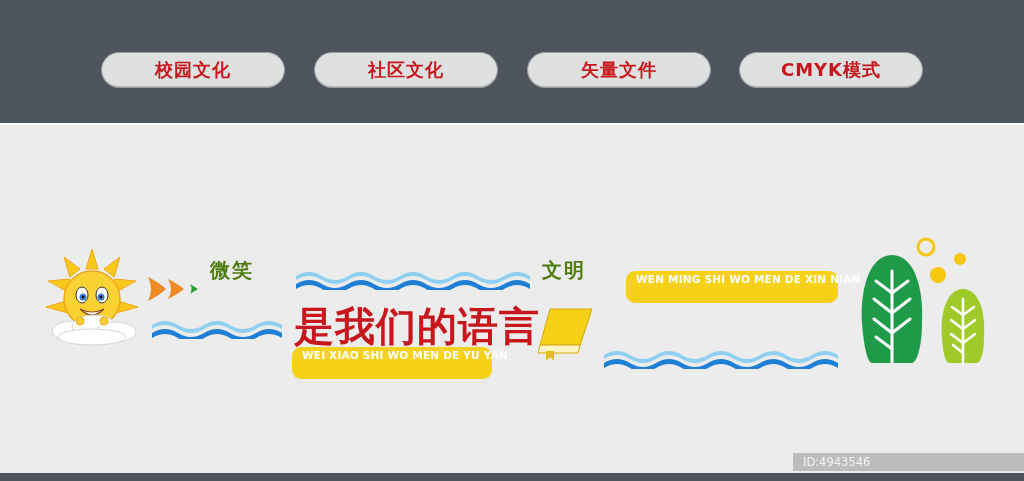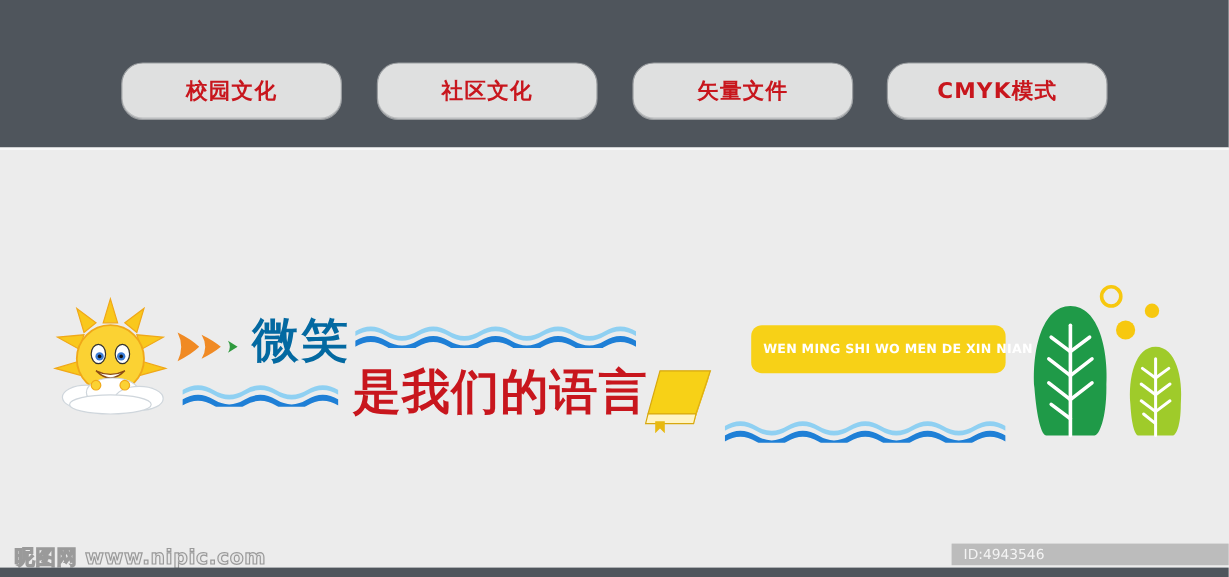--- a/index.html
+++ b/index.html
@@ -1,24 +1,24 @@
 <!DOCTYPE html>
 <html><head>
 <meta charset="utf-8">
 <style>
   html, body { margin:0; padding:0; }
   body { width:1024px; height:481px; overflow:hidden; position:relative; background:#ececec; font-family:"DejaVu Sans", sans-serif; }
   .topbar { position:absolute; left:0; top:0; width:1024px; height:123px; background:#4f555c; }
-  .tabbtn { position:absolute; top:52px; height:48px; width:184px; border-radius:18px; background:#dfe0e0; border:1px solid #9a9da0; box-shadow: inset 0 -1px 0 #b9bbbd; display:flex; align-items:center; justify-content:center; color:#c8161d; font-weight:bold; font-size:18px; letter-spacing:1px; cursor:pointer; box-sizing:border-box; }
+  .tabbtn { position:absolute; top:52px; height:36px; width:184px; border-radius:18px; background:#dfe0e0; border:1px solid #9a9da0; box-shadow: inset 0 -1px 0 #b9bbbd; display:flex; align-items:center; justify-content:center; color:#c8161d; font-weight:bold; font-size:18px; letter-spacing:1px; cursor:pointer; box-sizing:border-box; }
   .canvas { position:absolute; left:0; top:123px; width:1024px; height:350px; background:#ececec; border-top:2px solid #f7f7f7; }
   .bottombar { position:absolute; left:0; top:473px; width:1024px; height:8px; background:#4f555c; }
   .abs { position:absolute; }
-  .green-title { color:#0369a1; font-weight:bold; font-size:39px; letter-spacing:2px; }
+  .green-title { color:#4d7c0f; font-weight:bold; font-size:20px; letter-spacing:2px; }
   .red-slogan { color:#c8161d; font-weight:bold; font-size:40px; letter-spacing:1px; white-space:nowrap; }
-  .pill { background:#f7d117; border-radius:9px; color:#ffffff; font-weight:bold; font-size:10.5px; height:16px; line-height:16px; padding:12px 10px; white-space:nowrap; letter-spacing:0.2px; }
+  .pill { background:#f7d117; border-radius:9px; color:#ffffff; font-weight:bold; font-size:10.5px; height:32px; line-height:16px; padding:0 10px; white-space:nowrap; letter-spacing:0.2px; }
   .watermark { color:#e8e8e8; font-size:17px; font-weight:bold; -webkit-text-stroke:1px #9a9a9a; letter-spacing:0.5px; }
   .idtag { background:#bcbcbc; color:#f4f4f4; font-size:11.5px; height:18px; line-height:18px; padding:0 10px; }
 </style>
 </head>
 <body>
 
 <div class="topbar">
   <div class="tabbtn" style="left:101px;">
       <span>校园文化</span>
     </div>
@@ -75,28 +75,30 @@
     <path d="M0,8 Q13,0 26,8 T52,8 T78,8 T104,8 T130,8 T156,8 T182,8 T208,8 T234,8 L234,12 Q221,4 208,12 T182,12 T156,12 T130,12 T104,12 T78,12 T52,12 T26,12 T0,12Z" fill="#8fd0f2"></path>
     <path d="M0,16 Q13,8 26,16 T52,16 T78,16 T104,16 T130,16 T156,16 T182,16 T208,16 T234,16 L234,21 Q221,13 208,21 T182,21 T156,21 T130,21 T104,21 T78,21 T52,21 T26,21 T0,21Z" fill="#1e7fd6"></path>
   </svg>
 
   <svg class="abs" style="left:152px;top:192px;" width="130" height="22" viewBox="0 0 130 22">
     <path d="M0,8 Q13,0 26,8 T52,8 T78,8 T104,8 T130,8 L130,12 Q117,4 104,12 T78,12 T52,12 T26,12 T0,12Z" fill="#8fd0f2"></path>
     <path d="M0,16 Q13,8 26,16 T52,16 T78,16 T104,16 T130,16 L130,21 Q117,13 104,21 T78,21 T52,21 T26,21 T0,21Z" fill="#1e7fd6"></path>
   </svg>
 
   <div class="abs red-slogan" style="left:294px;top:174px;">是我们的语言</div>
+  <div class="abs pill" style="left:292px;top:222px;width:180px;">WEI XIAO SHI WO MEN DE YU YAN</div>
 
   <svg class="abs" style="left:536px;top:180px;" width="58" height="56" viewBox="0 0 58 56">
     <path d="M14,4 L56,4 L44,40 L4,40Z" fill="#f7d117" stroke="#d8a80f" stroke-width="1"></path>
     <path d="M4,40 L44,40 L42,48 L2,48Z" fill="#fff4c4" stroke="#d8a80f" stroke-width="1"></path>
     <path d="M44,40 L56,4 L54,12 L42,48Z" fill="#e8b90f"></path>
     <path d="M10,46 L10,56 L14,52 L18,56 L18,46Z" fill="#e8b90f"></path>
   </svg>
 
+  <div class="abs green-title" style="left:542px;top:132px;">文明</div>
   <div class="abs pill" style="left:626px;top:146px;width:192px;">WEN MING SHI WO MEN DE XIN NIAN</div>
 
 
   <svg class="abs" style="left:604px;top:222px;" width="234" height="22" viewBox="0 0 234 22">
     <path d="M0,8 Q13,0 26,8 T52,8 T78,8 T104,8 T130,8 T156,8 T182,8 T208,8 T234,8 L234,12 Q221,4 208,12 T182,12 T156,12 T130,12 T104,12 T78,12 T52,12 T26,12 T0,12Z" fill="#8fd0f2"></path>
     <path d="M0,16 Q13,8 26,16 T52,16 T78,16 T104,16 T130,16 T156,16 T182,16 T208,16 T234,16 L234,21 Q221,13 208,21 T182,21 T156,21 T130,21 T104,21 T78,21 T52,21 T26,21 T0,21Z" fill="#1e7fd6"></path>
   </svg>
 
   <svg class="abs" style="left:912px;top:108px;" width="60" height="56" viewBox="0 0 60 56">
     <circle cx="14" cy="14" r="8" fill="none" stroke="#f7c80f" stroke-width="3"></circle>
@@ -125,17 +127,16 @@
       <line x1="23" y1="28" x2="12" y2="20"></line>
       <line x1="23" y1="28" x2="34" y2="20"></line>
       <line x1="23" y1="42" x2="11" y2="33"></line>
       <line x1="23" y1="42" x2="35" y2="33"></line>
       <line x1="23" y1="56" x2="11" y2="47"></line>
       <line x1="23" y1="56" x2="35" y2="47"></line>
       <line x1="23" y1="66" x2="13" y2="58"></line>
     </g>
   </svg>
 
-  <div class="abs watermark" style="left:12px;top:328px;">昵图网 www.nipic.com</div>
   <div class="abs idtag" style="left:793px;top:328px;">ID:4943546 NO:20171213173535120031</div>
 </div>
 
 <div class="bottombar"></div>
 
 </body></html>

